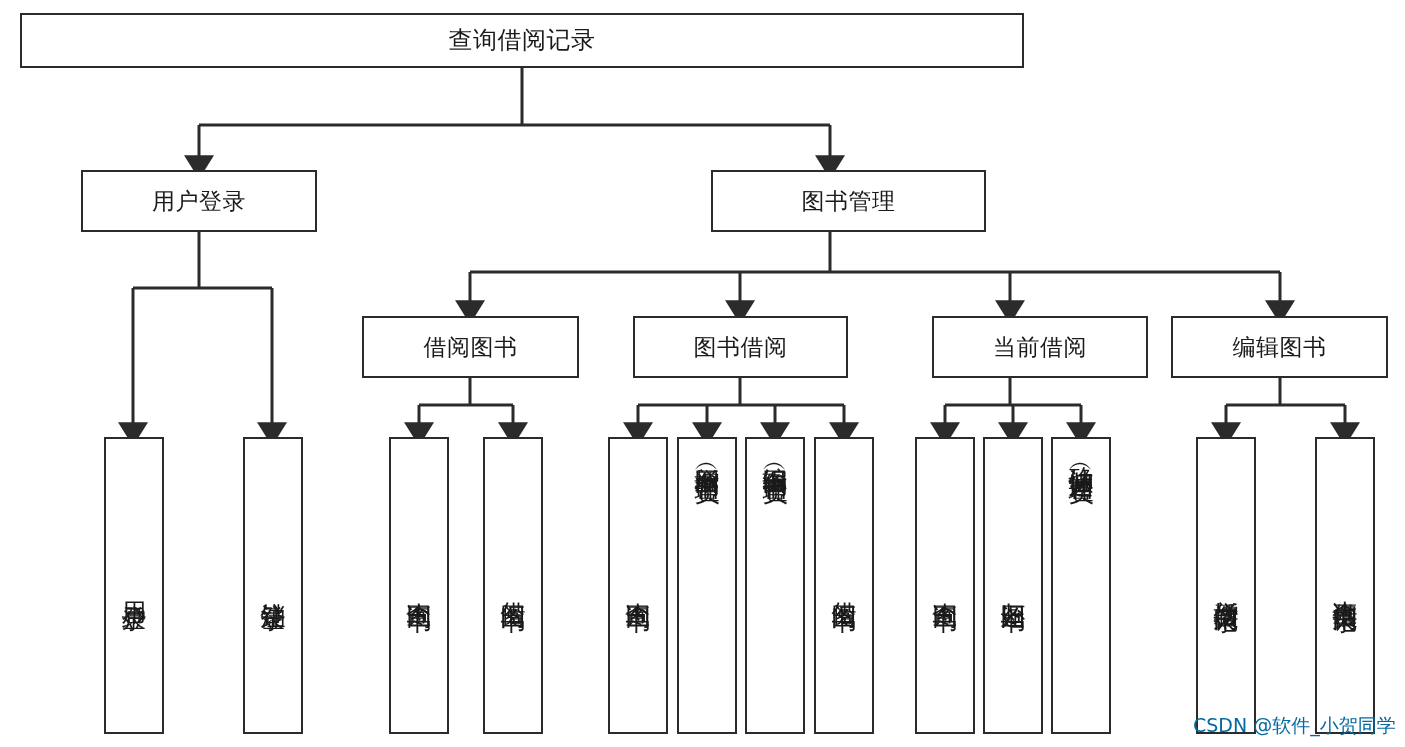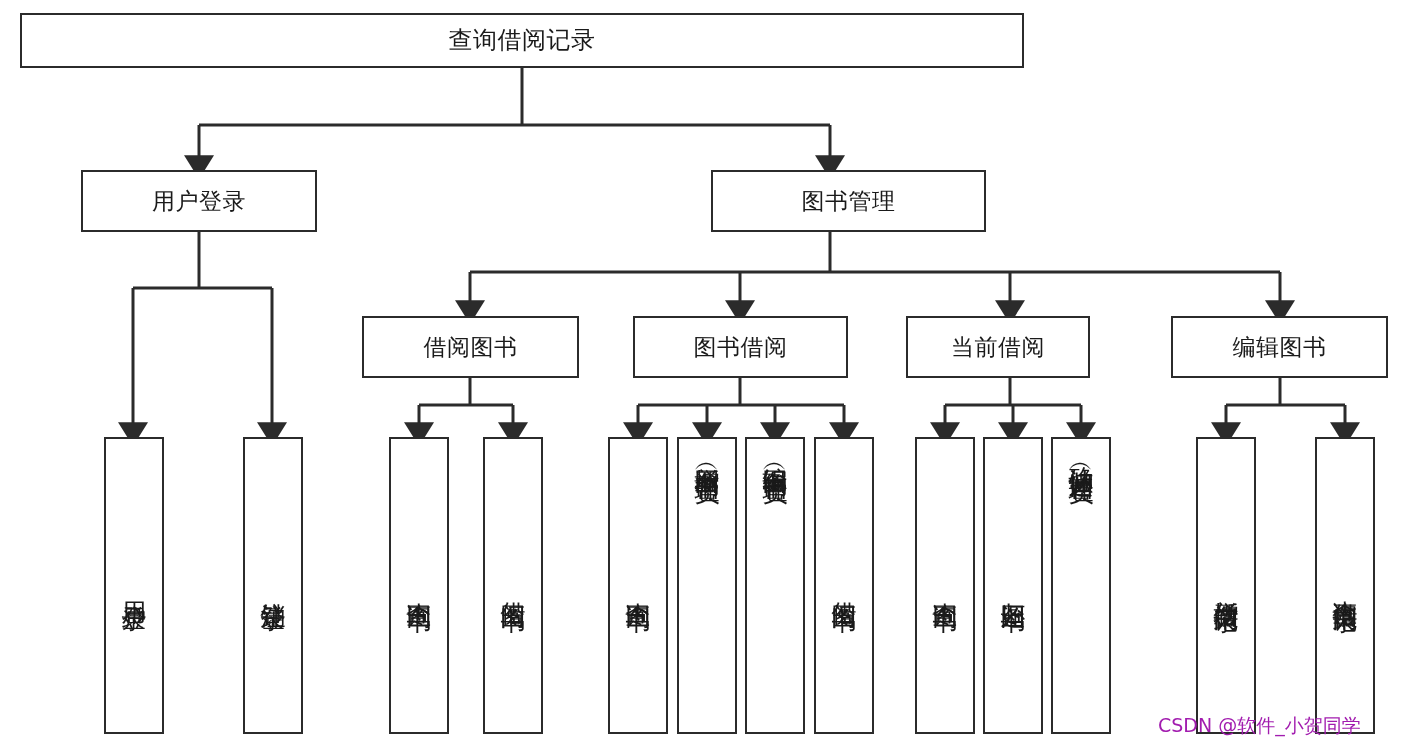--- a/index.html
+++ b/index.html
@@ -64,24 +64,24 @@
     line-height: 1.0;
     letter-spacing: 2px;
   }
   
   .node.vert.centered {
     align-items: center;
     padding-top: 0;
   }
   #watermark {
     position: absolute;
-    left: 1158px;
+    left: 1193px;
     top: 713px;
     font-size: 19px;
-    color: #a21caf;
+    color: #0369a1;
     white-space: nowrap;
     z-index: 5;
     font-family: "DejaVu Sans", "Liberation Sans", sans-serif;
   }
 </style>
 </head>
 <body>
 
 <div id="diagram-canvas">
 
@@ -151,21 +151,21 @@
   <div class="node horiz" style="left:711px; top:170px; width:275px; height:62px;">
     <span class="node-label">图书管理</span>
   </div>
 
   <div class="node horiz" style="left:362px; top:316px; width:217px; height:62px;">
     <span class="node-label">借阅图书</span>
   </div>
   <div class="node horiz" style="left:633px; top:316px; width:215px; height:62px;">
     <span class="node-label">图书借阅</span>
   </div>
-  <div class="node horiz" style="left:906px; top:316px; width:184px; height:62px;align-items:center;">
+  <div class="node horiz" style="left:932px; top:316px; width:216px; height:62px;align-items:center;">
     <span class="node-label">当前借阅</span>
   </div>
   <div class="node horiz" style="left:1171px; top:316px; width:217px; height:62px;">
     <span class="node-label">编辑图书</span>
   </div>
 
   <div class="node vert centered" style="left:104px; top:437px; width:60px; height:297px;">
     <span class="node-label">用户登录</span>
   </div>
   <div class="node vert centered" style="left:243px; top:437px; width:60px; height:297px;">

